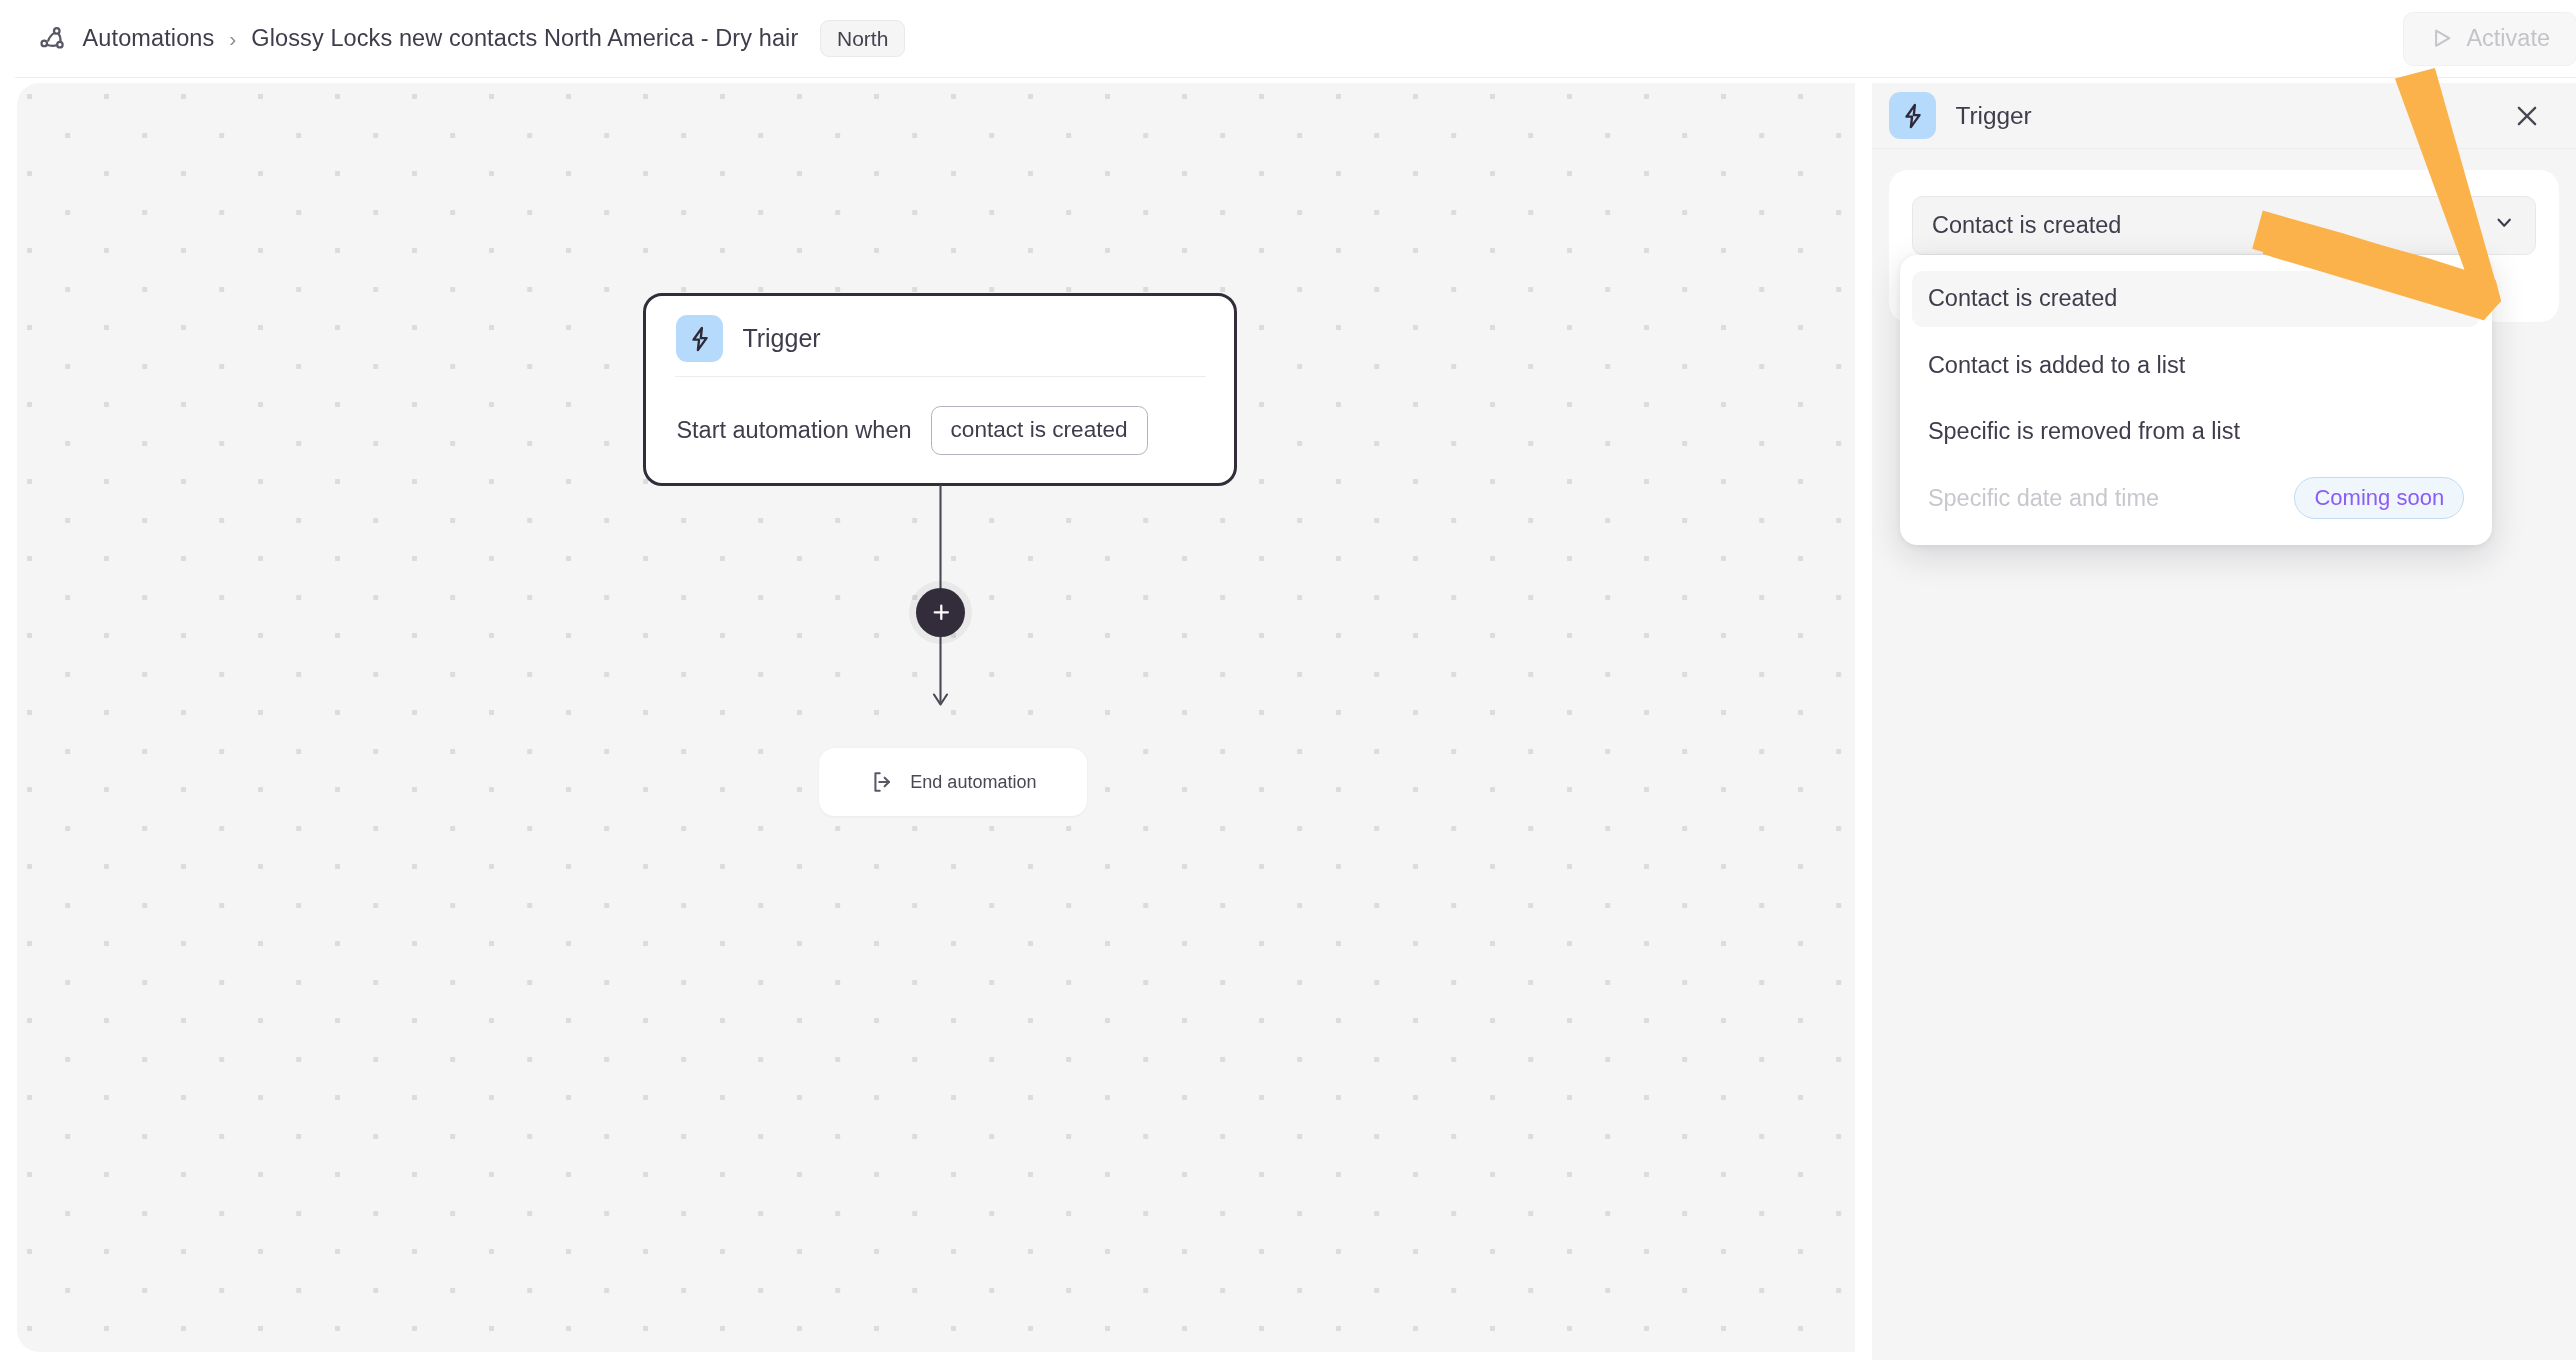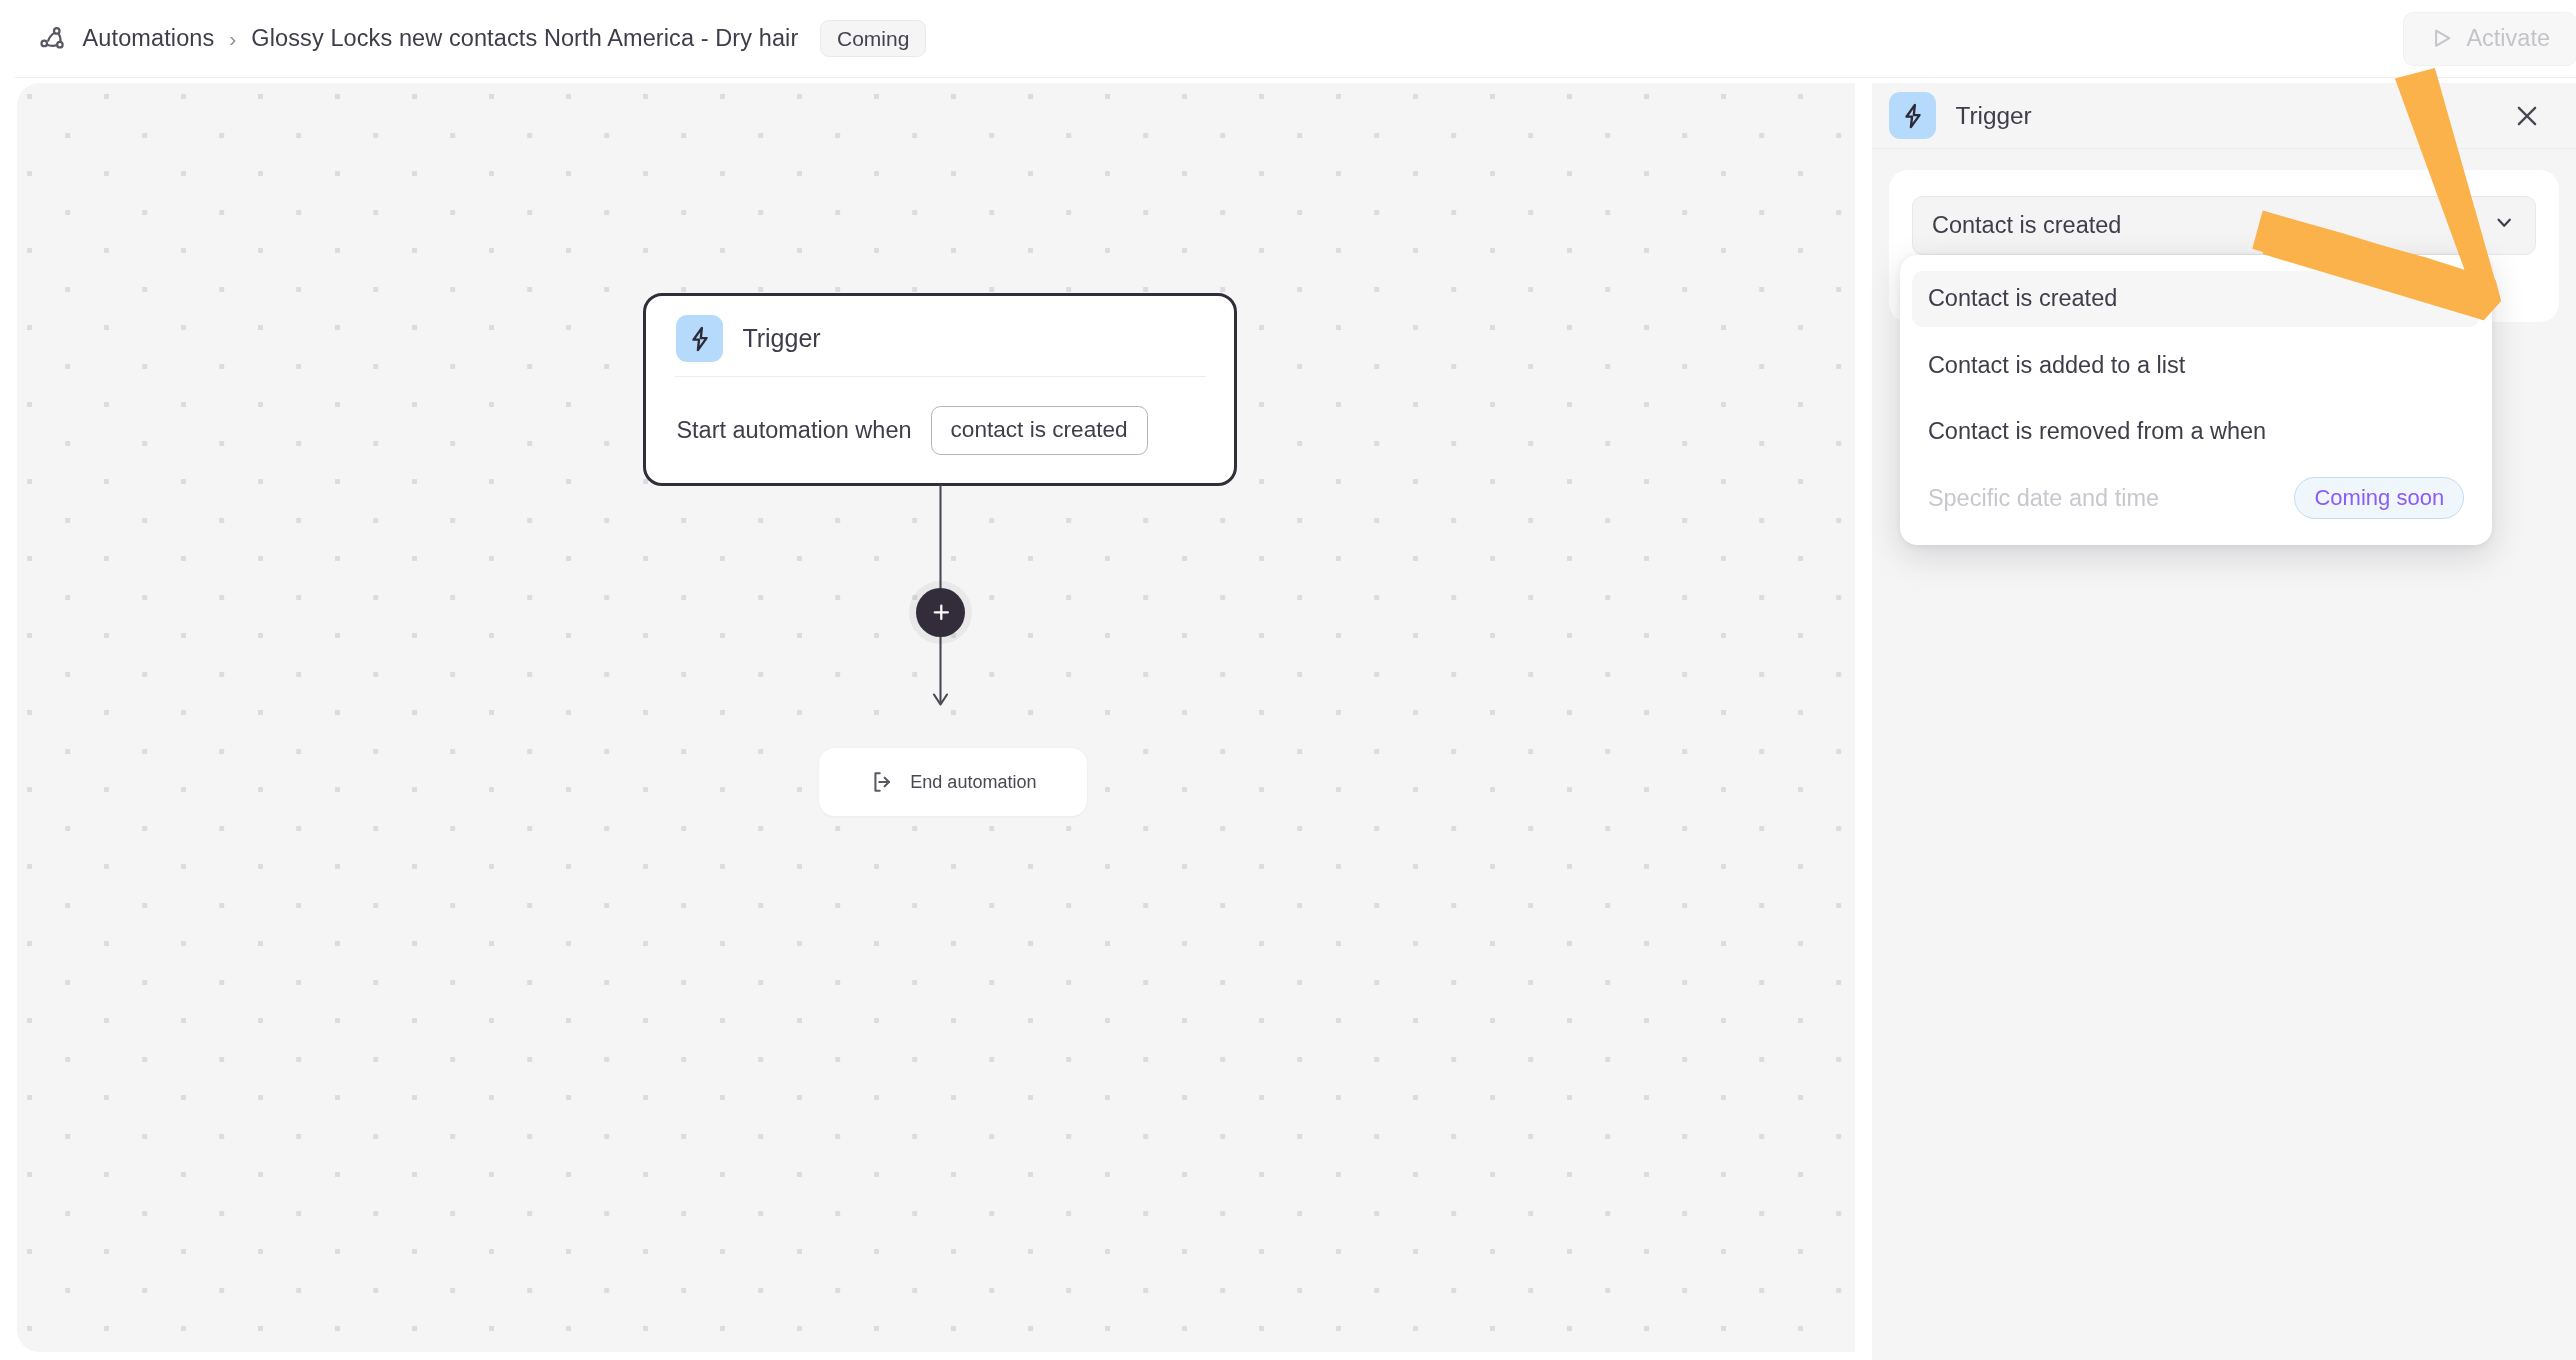--- a/index.html
+++ b/index.html
@@ -194,21 +194,21 @@
           <circle cx="5" cy="15.5" r="2.2"></circle>
           <circle cx="17.5" cy="16.5" r="2.2"></circle>
           <path d="M13.2 7.1 C10.5 8.6 9 11 8.2 13.3"></path>
           <path d="M16.4 7.6 C17.6 9.4 18.2 12 17.9 14.3"></path>
           <path d="M7.2 16.6 C9.6 17.6 12.6 17.6 15.3 16.9"></path>
         </svg>
       </span>
       <span class="bc-link">Automations</span>
       <span class="bc-sep">›</span>
       <span class="bc-current">Glossy Locks new contacts North America - Dry hair</span>
-      <span class="badge-draft">Coming</span>
+      <span class="badge-draft">North</span>
     </div>
     <div class="topbar-right">
       <button class="btn-activate">
         <span>
           <svg width="24.4" height="24.4" viewBox="0 0 24 24" fill="none" stroke="#c4c3ca" stroke-width="1.9" stroke-linejoin="round">
             <path d="M6 4.5 L19 12 L6 19.5 Z"></path>
           </svg>
         </span>
         <span>Activate</span>
       </button>
@@ -295,21 +295,21 @@
             </svg>
           </span>
         </div>
 
 
         <div class="dd-item">
           <span>Contact is added to a list</span>
         </div>
 
         <div class="dd-item">
-          <span>Contact is removed from a when</span>
+          <span>Specific is removed from a list</span>
         </div>
 
         <div class="dd-item disabled">
           <span>Specific date and time</span>
           <span class="badge-soon">Coming soon</span>
         </div>
 
       </div>
     </div>
   </div>

